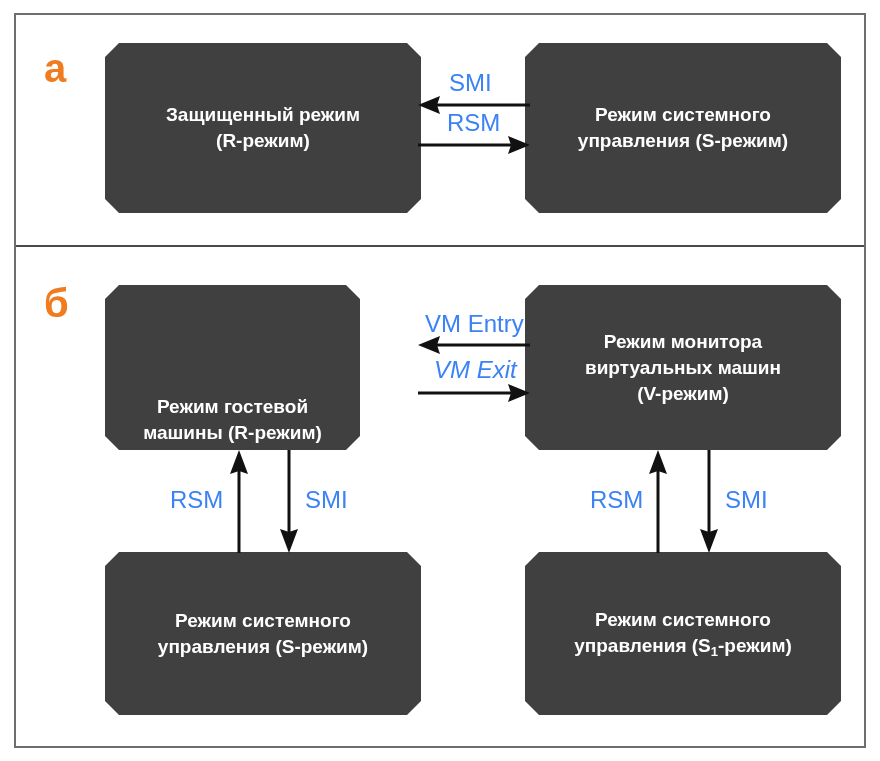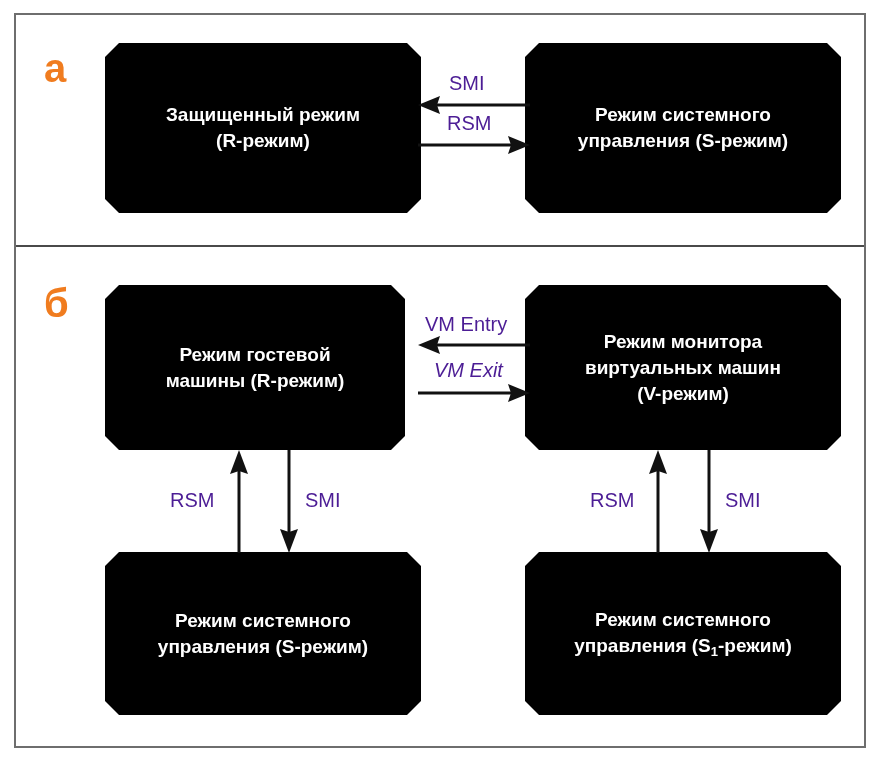--- a/index.html
+++ b/index.html
@@ -39,21 +39,21 @@
     position: absolute;
     color: #f07c1f;
     font-weight: bold;
     font-size: 40px;
     line-height: 40px;
     font-family: "Liberation Sans", sans-serif;
     letter-spacing: 0px;
   }
   .box {
     position: absolute;
-    background: #000000;
+    background: #404040;
     color: #ffffff;
     font-weight: bold;
     font-size: 19px;
     line-height: 26px;
     text-align: center;
     display: flex;
     align-items: center;
     justify-content: center;
     box-sizing: border-box;
     padding: 4px 10px;
@@ -64,23 +64,23 @@
     white-space: pre-line;
   }
   .box-text sub {
     font-size: 13px;
     vertical-align: baseline;
     position: relative;
     top: 4px;
   }
   .arrow-label {
     position: absolute;
-    font-size: 20px;
+    font-size: 24px;
     line-height: 22px;
-    color: #4c1d95;
+    color: #3b82f6;
     font-family: "Liberation Sans", sans-serif;
     white-space: nowrap;
   }
   .arrow-svg {
     position: absolute;
     overflow: visible;
   }
 </style>
 </head>
 <body>
@@ -109,21 +109,21 @@
   <div class="arrow-label" style="left:449px; top:72px;">SMI</div>
 
   <svg class="arrow-svg" style="left:418px; top:128px;" width="112" height="34" viewBox="0 0 112 34">
     <line x1="0" y1="17" x2="94" y2="17" stroke="#111111" stroke-width="3"></line>
     <polygon points="112,17 90,8 93,17 90,26" fill="#111111"></polygon>
   </svg>
   <div class="arrow-label" style="left:447px; top:112px;">RSM</div>
 
   <div class="panel-letter" style="left:44px; top:283px;">б</div>
 
-  <div class="box" style="left:105px; top:285px; width:300px; height:165px;">
+  <div class="box" style="left:105px; top:285px; width:255px; height:165px;align-items:flex-end;">
     <span class="box-text">Режим гостевой
 машины (R-режим)</span>
   </div>
 
   <div class="box" style="left:525px; top:285px; width:316px; height:165px;">
     <span class="box-text">Режим монитора
 виртуальных машин
 (V-режим)</span>
   </div>
 

